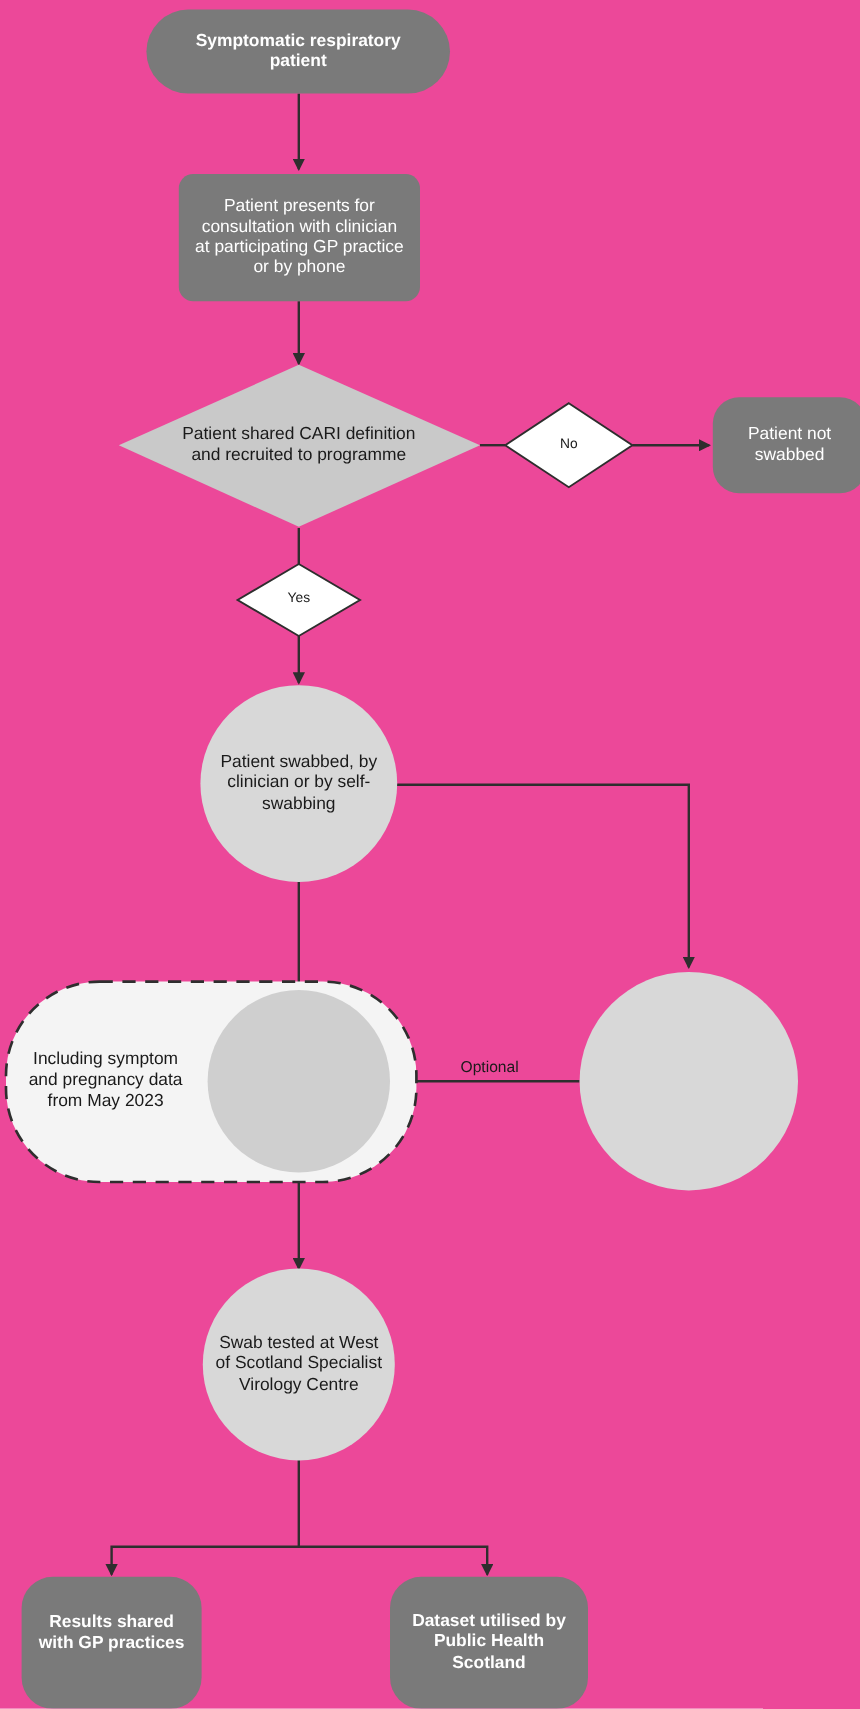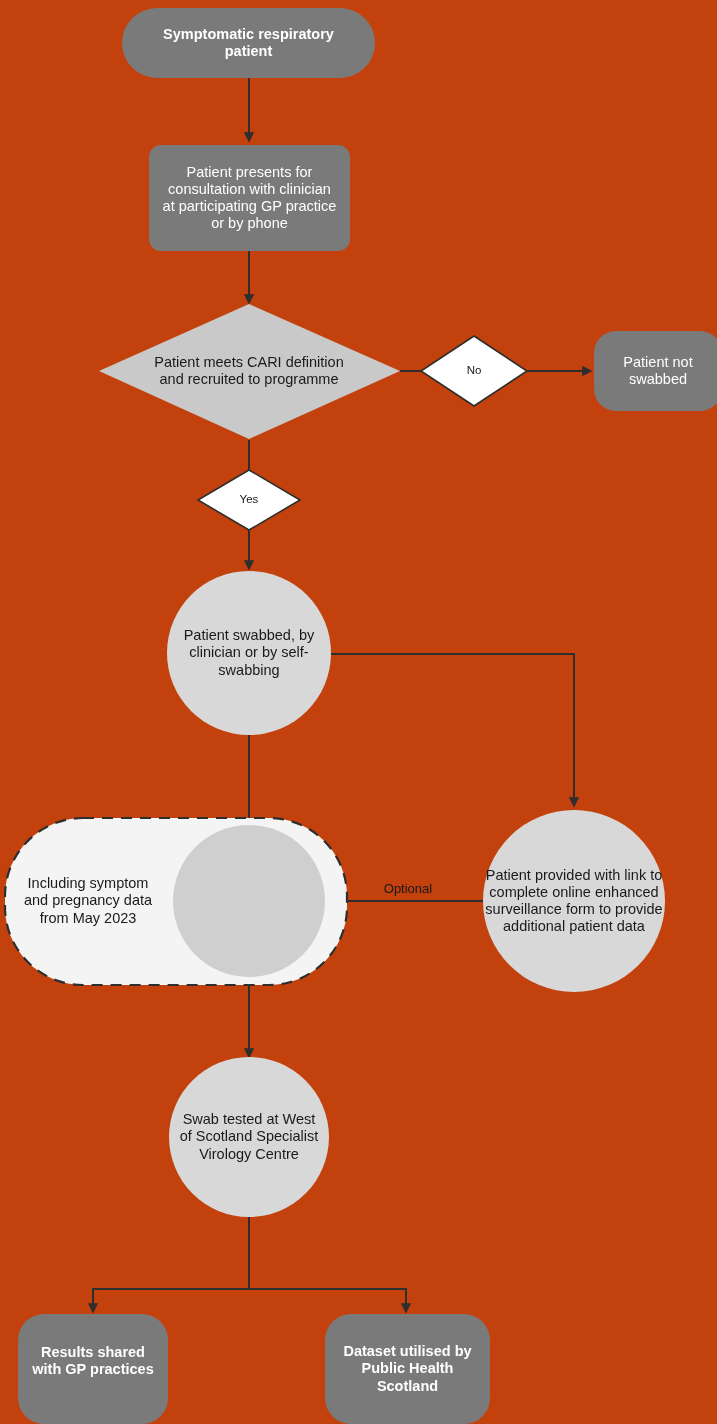--- a/index.html
+++ b/index.html
@@ -8,21 +8,21 @@
     padding: 0;
     background: #ffffff;
   }
   body {
     font-family: "Liberation Sans", sans-serif;
   }
   #flowchart-root {
     position: relative;
     width: 717px;
     height: 1424px;
-    background: #c2410c;
+    background: #ec4899;
     overflow: hidden;
   }
   #flow-svg {
     position: absolute;
     top: 0;
     left: 0;
     width: 717px;
     height: 1424px;
   }
   .node-label {
@@ -128,45 +128,41 @@
   </svg>
 
   <div class="node-label lbl-dark" style="left:122px; top:8px; width:253px; height:70px; padding:0 12px;">Symptomatic respiratory
 patient</div>
 
   <div class="node-label lbl-dark-reg" style="left:149px; top:145px; width:201px; height:106px; padding:0 2px;">Patient presents for
 consultation with clinician
 at participating GP practice
 or by phone</div>
 
-  <div class="node-label lbl-light" style="left:115px; top:338px; width:268px; height:66px;">Patient meets CARI definition
+  <div class="node-label lbl-light" style="left:115px; top:338px; width:268px; height:66px;">Patient shared CARI definition
 and recruited to programme</div>
 
   <div class="node-label lbl-small" style="left:441px; top:356px; width:66px; height:30px;">No</div>
 
   <div class="node-label lbl-dark-reg" style="left:594px; top:331px; width:128px; height:80px; padding:0 8px;">Patient not
 swabbed</div>
 
   <div class="node-label lbl-small" style="left:217px; top:485px; width:64px; height:30px;">Yes</div>
 
   <div class="node-label lbl-light" style="left:172px; top:605px; width:154px; height:96px;">Patient swabbed, by
 clinician or by self-
 swabbing</div>
 
   <div class="node-label lbl-light" style="left:14px; top:855px; width:148px; height:92px;text-align:center;">Including symptom
 and pregnancy data
 from May 2023</div>
 
 
   <div class="node-label lbl-edge" style="left:363px; top:878px; width:90px; height:22px;">Optional</div>
 
-  <div class="node-label lbl-light" style="left:482px; top:848px; width:184px; height:106px;">Patient provided with link to
-complete online enhanced
-surveillance form to provide
-additional patient data</div>
 
   <div class="node-label lbl-light" style="left:170px; top:1090px; width:158px; height:94px;">Swab tested at West
 of Scotland Specialist
 Virology Centre</div>
 
   <div class="node-label lbl-dark" style="left:18px; top:1314px; width:150px; height:94px; padding:0 4px;">Results shared
 with GP practices</div>
 
   <div class="node-label lbl-dark" style="left:325px; top:1314px; width:165px; height:110px; padding:16px 4px;">Dataset utilised by
 Public Health

